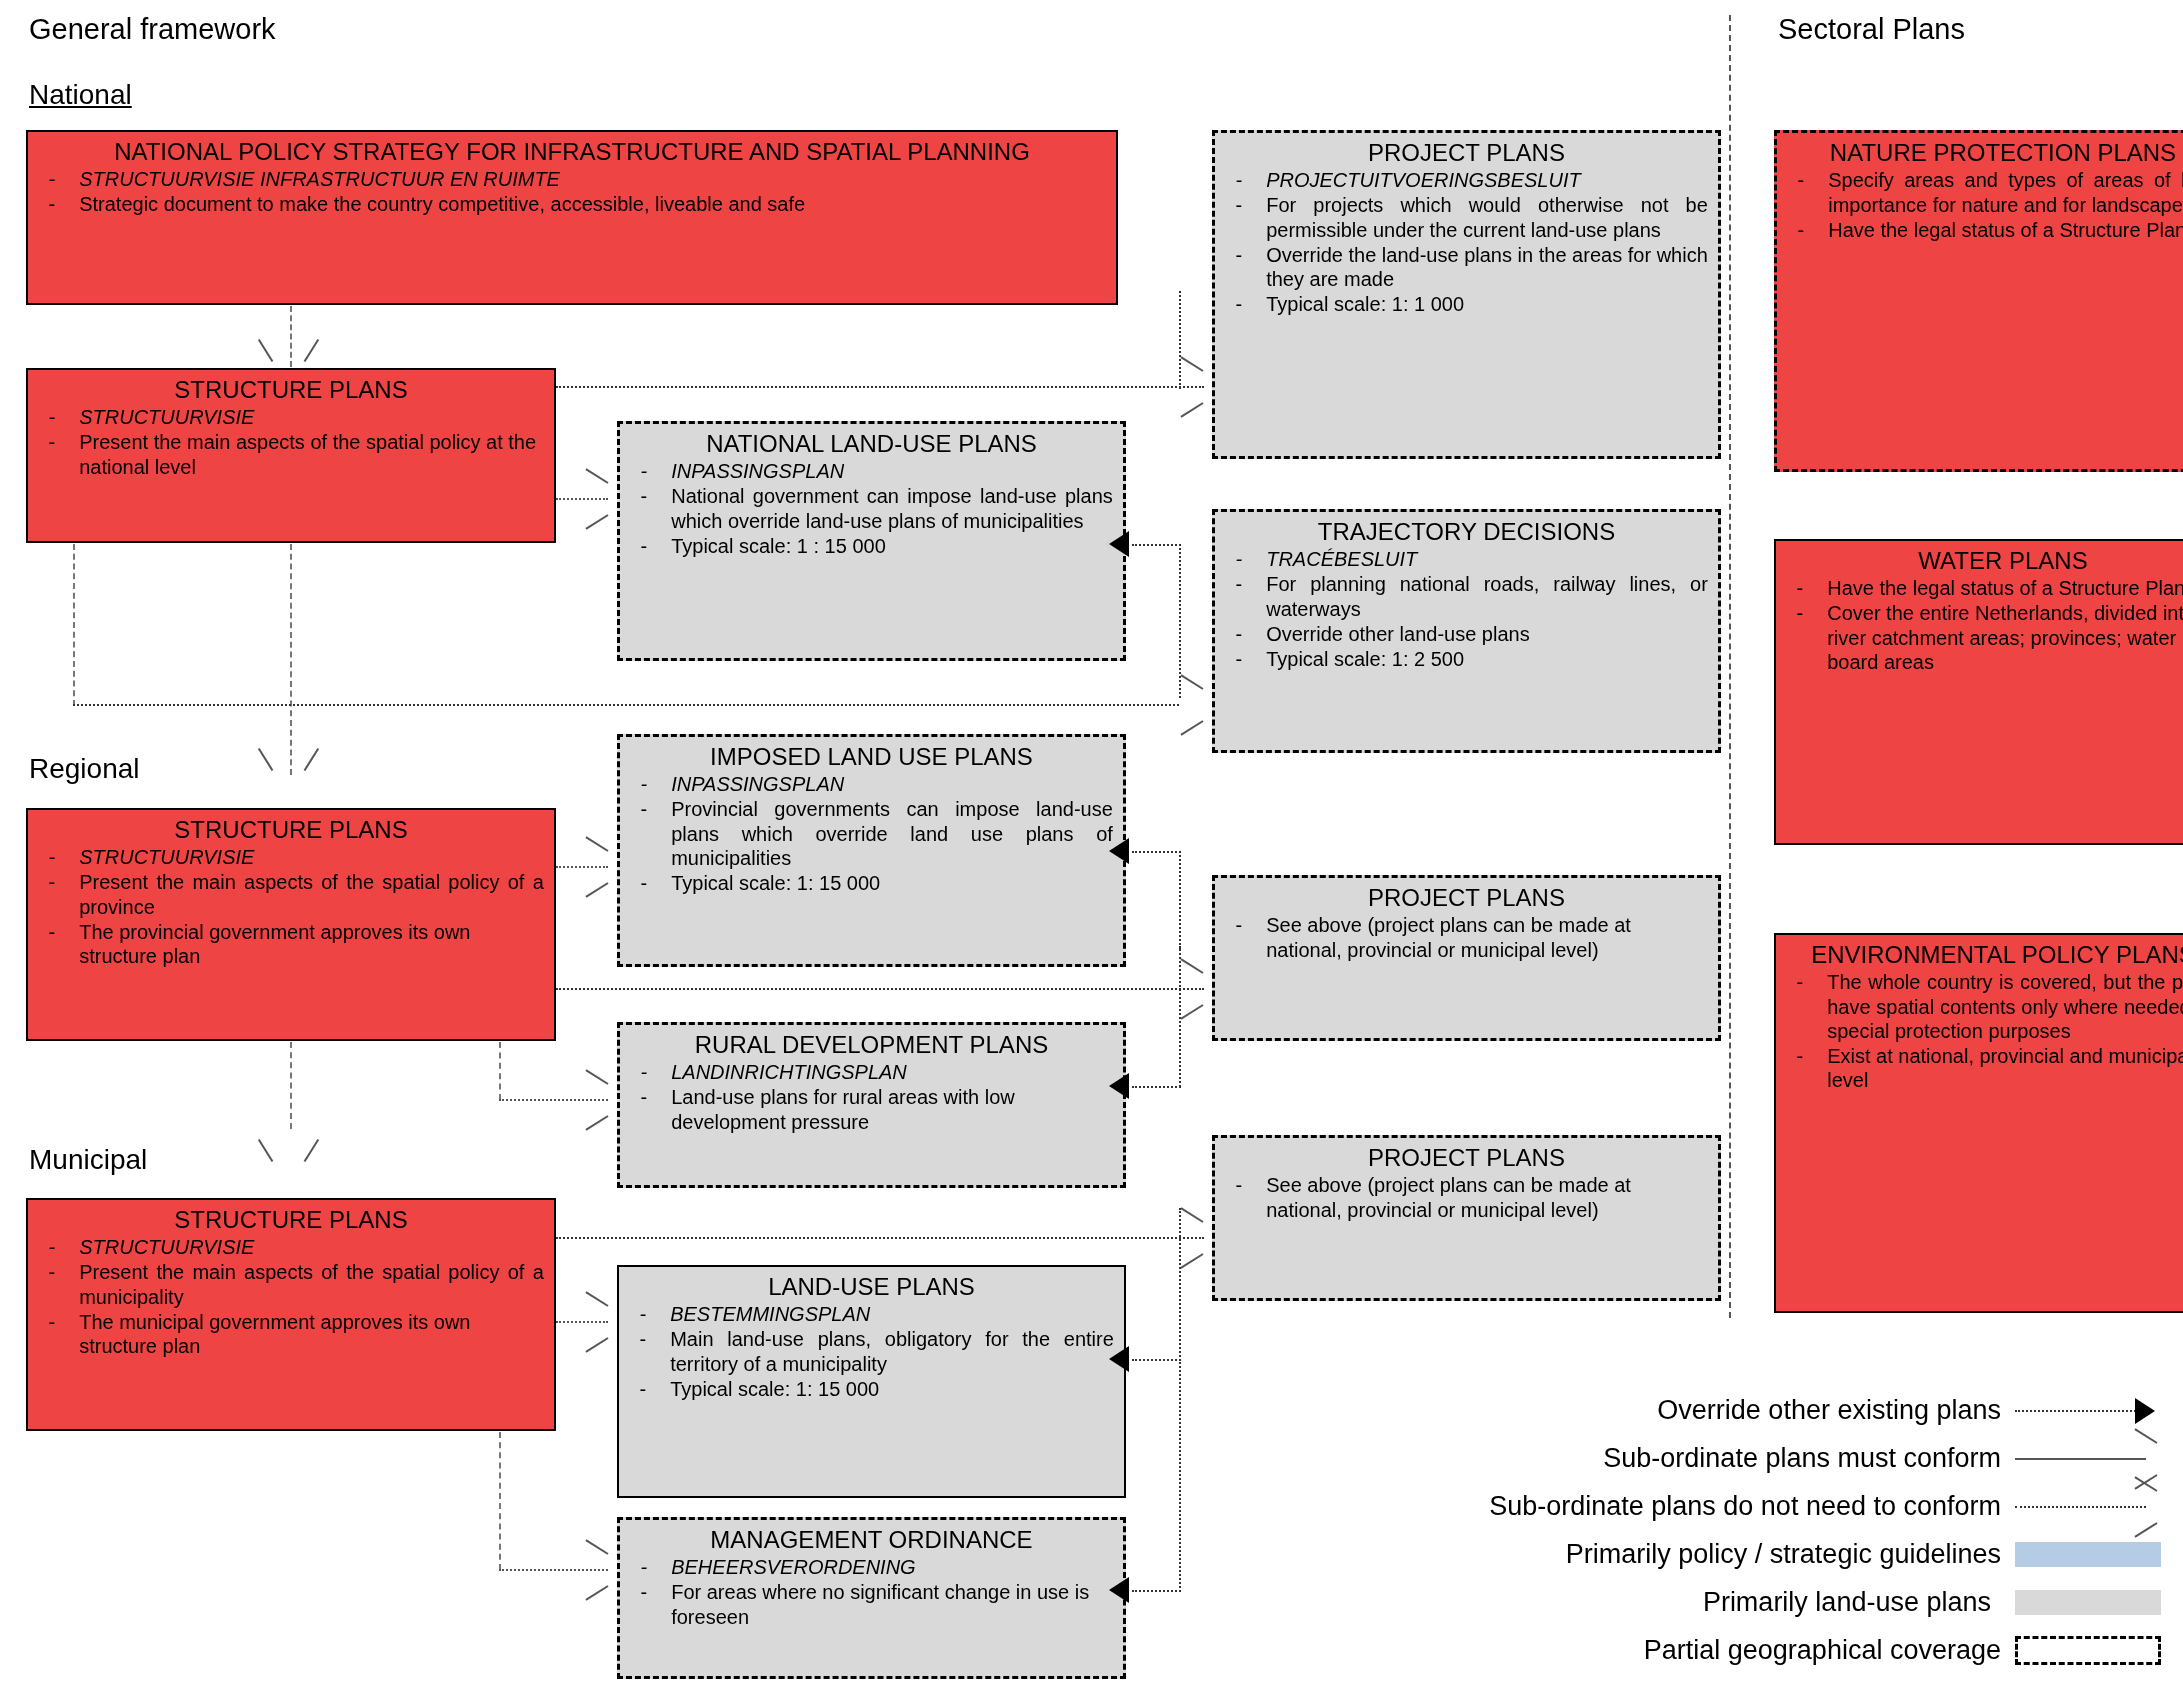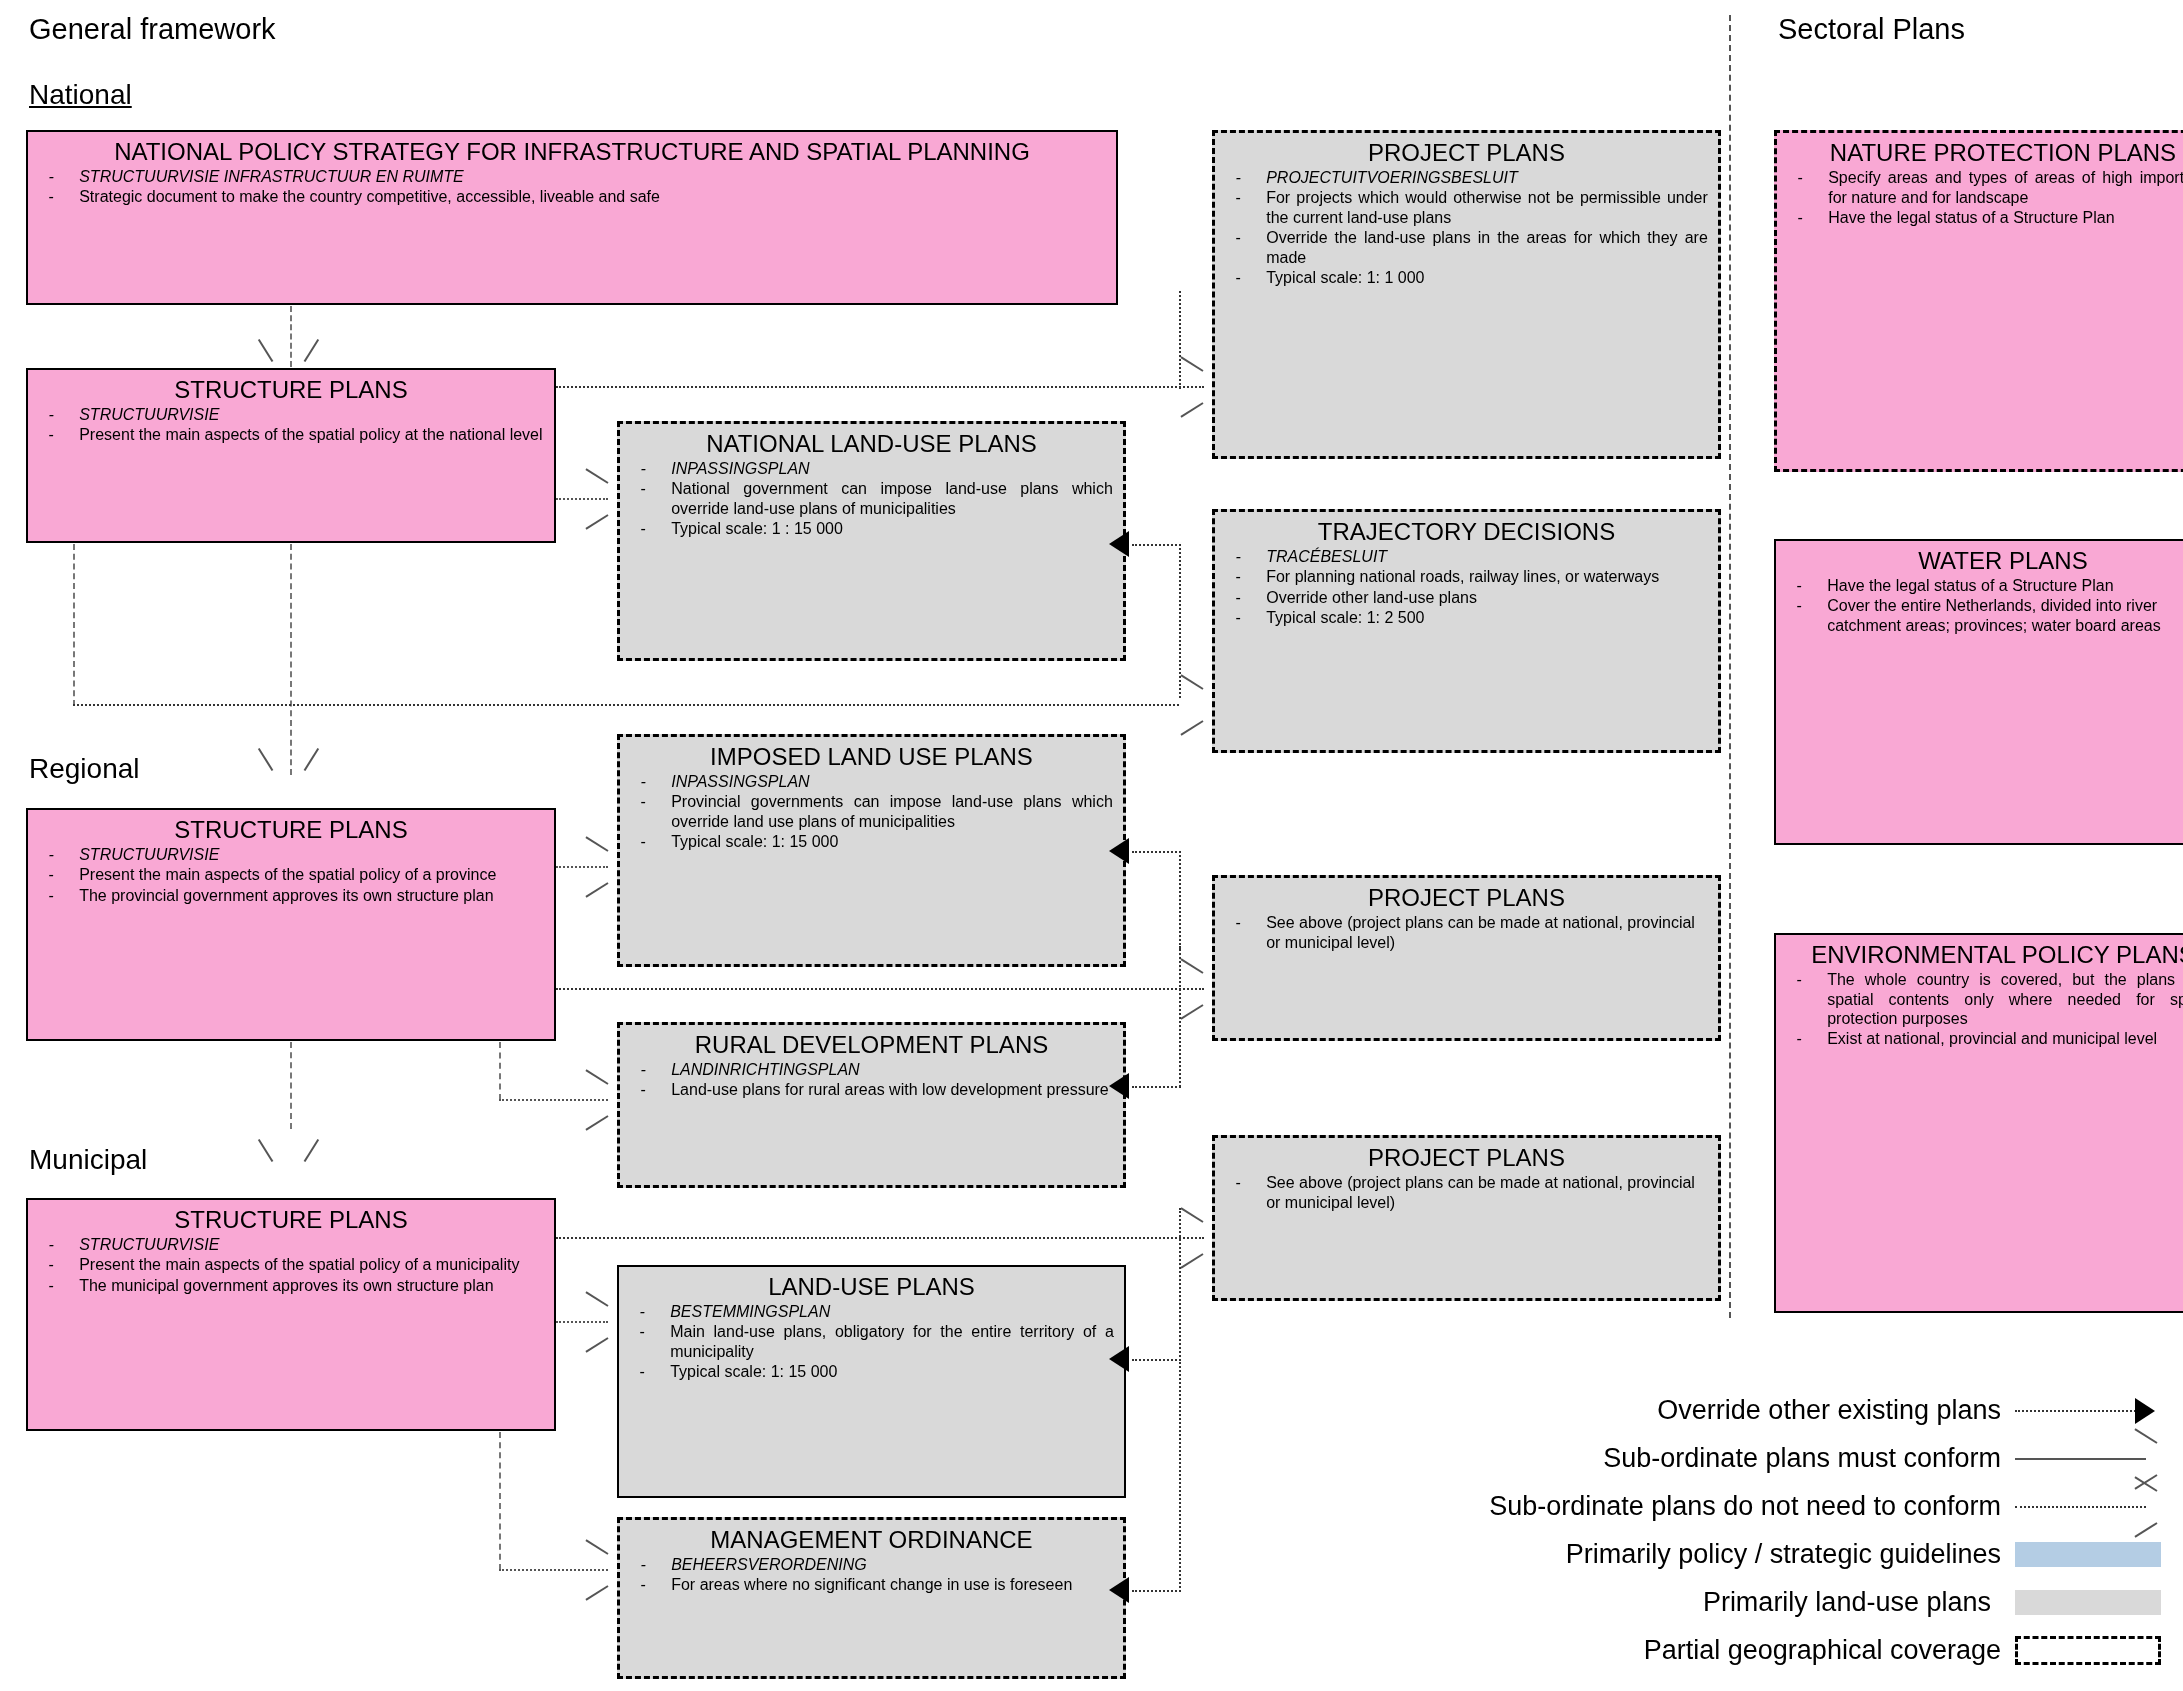--- a/index.html
+++ b/index.html
@@ -3,26 +3,26 @@
 <meta charset="utf-8">
 <style>
   html,body{margin:0;padding:0;background:#fff;}
   body{font-family:"Liberation Sans","DejaVu Sans",sans-serif;}
   #canvas{position:relative;width:2183px;height:1691px;background:#fff;overflow:hidden;}
 
   .col-title{position:absolute;font-size:29px;color:#000;white-space:nowrap;}
   .level-title{position:absolute;font-size:28px;color:#000;white-space:nowrap;}
 
   .box{position:absolute;box-sizing:border-box;padding:5.8px 10.2px;}
-  .box.blue{background:#f9a8d4;border:2.9px solid #000;}
+  .box.blue{background:#ef4444;border:2.9px solid #000;}
   .box.grey{background:#d9d9d9;border:2.9px solid #000;}
   .box.dashed{border:3.6px dashed #000;}
   .box .hdr{text-align:center;font-size:24px;line-height:1.16;color:#000;margin-bottom:1.5px;}
   .box ul{list-style:none;margin:0;padding:0;}
-  .box li{position:relative;font-size:16px;line-height:1.22;color:#000;
+  .box li{position:relative;font-size:20px;line-height:1.22;color:#000;
           padding-left:41px;text-align:justify;text-justify:inter-word;margin-bottom:0.7px;}
   .box li:last-child{text-align:left;}
   .box li::before{content:"-";position:absolute;left:10.2px;top:0;}
   .box li.it{font-style:italic;text-align:left;}
   .h-dot{position:absolute;height:0;border-top:2.2px dotted #555;}
   .v-dash{position:absolute;width:0;border-left:2.2px dashed #777;}
   .h-dot-fine{position:absolute;height:0;border-top:2.2px dotted #333;}
   .v-dot-fine{position:absolute;width:0;border-left:2.2px dotted #333;}
   .v-divider{position:absolute;width:0;border-left:2.9px dashed #555;}
 

